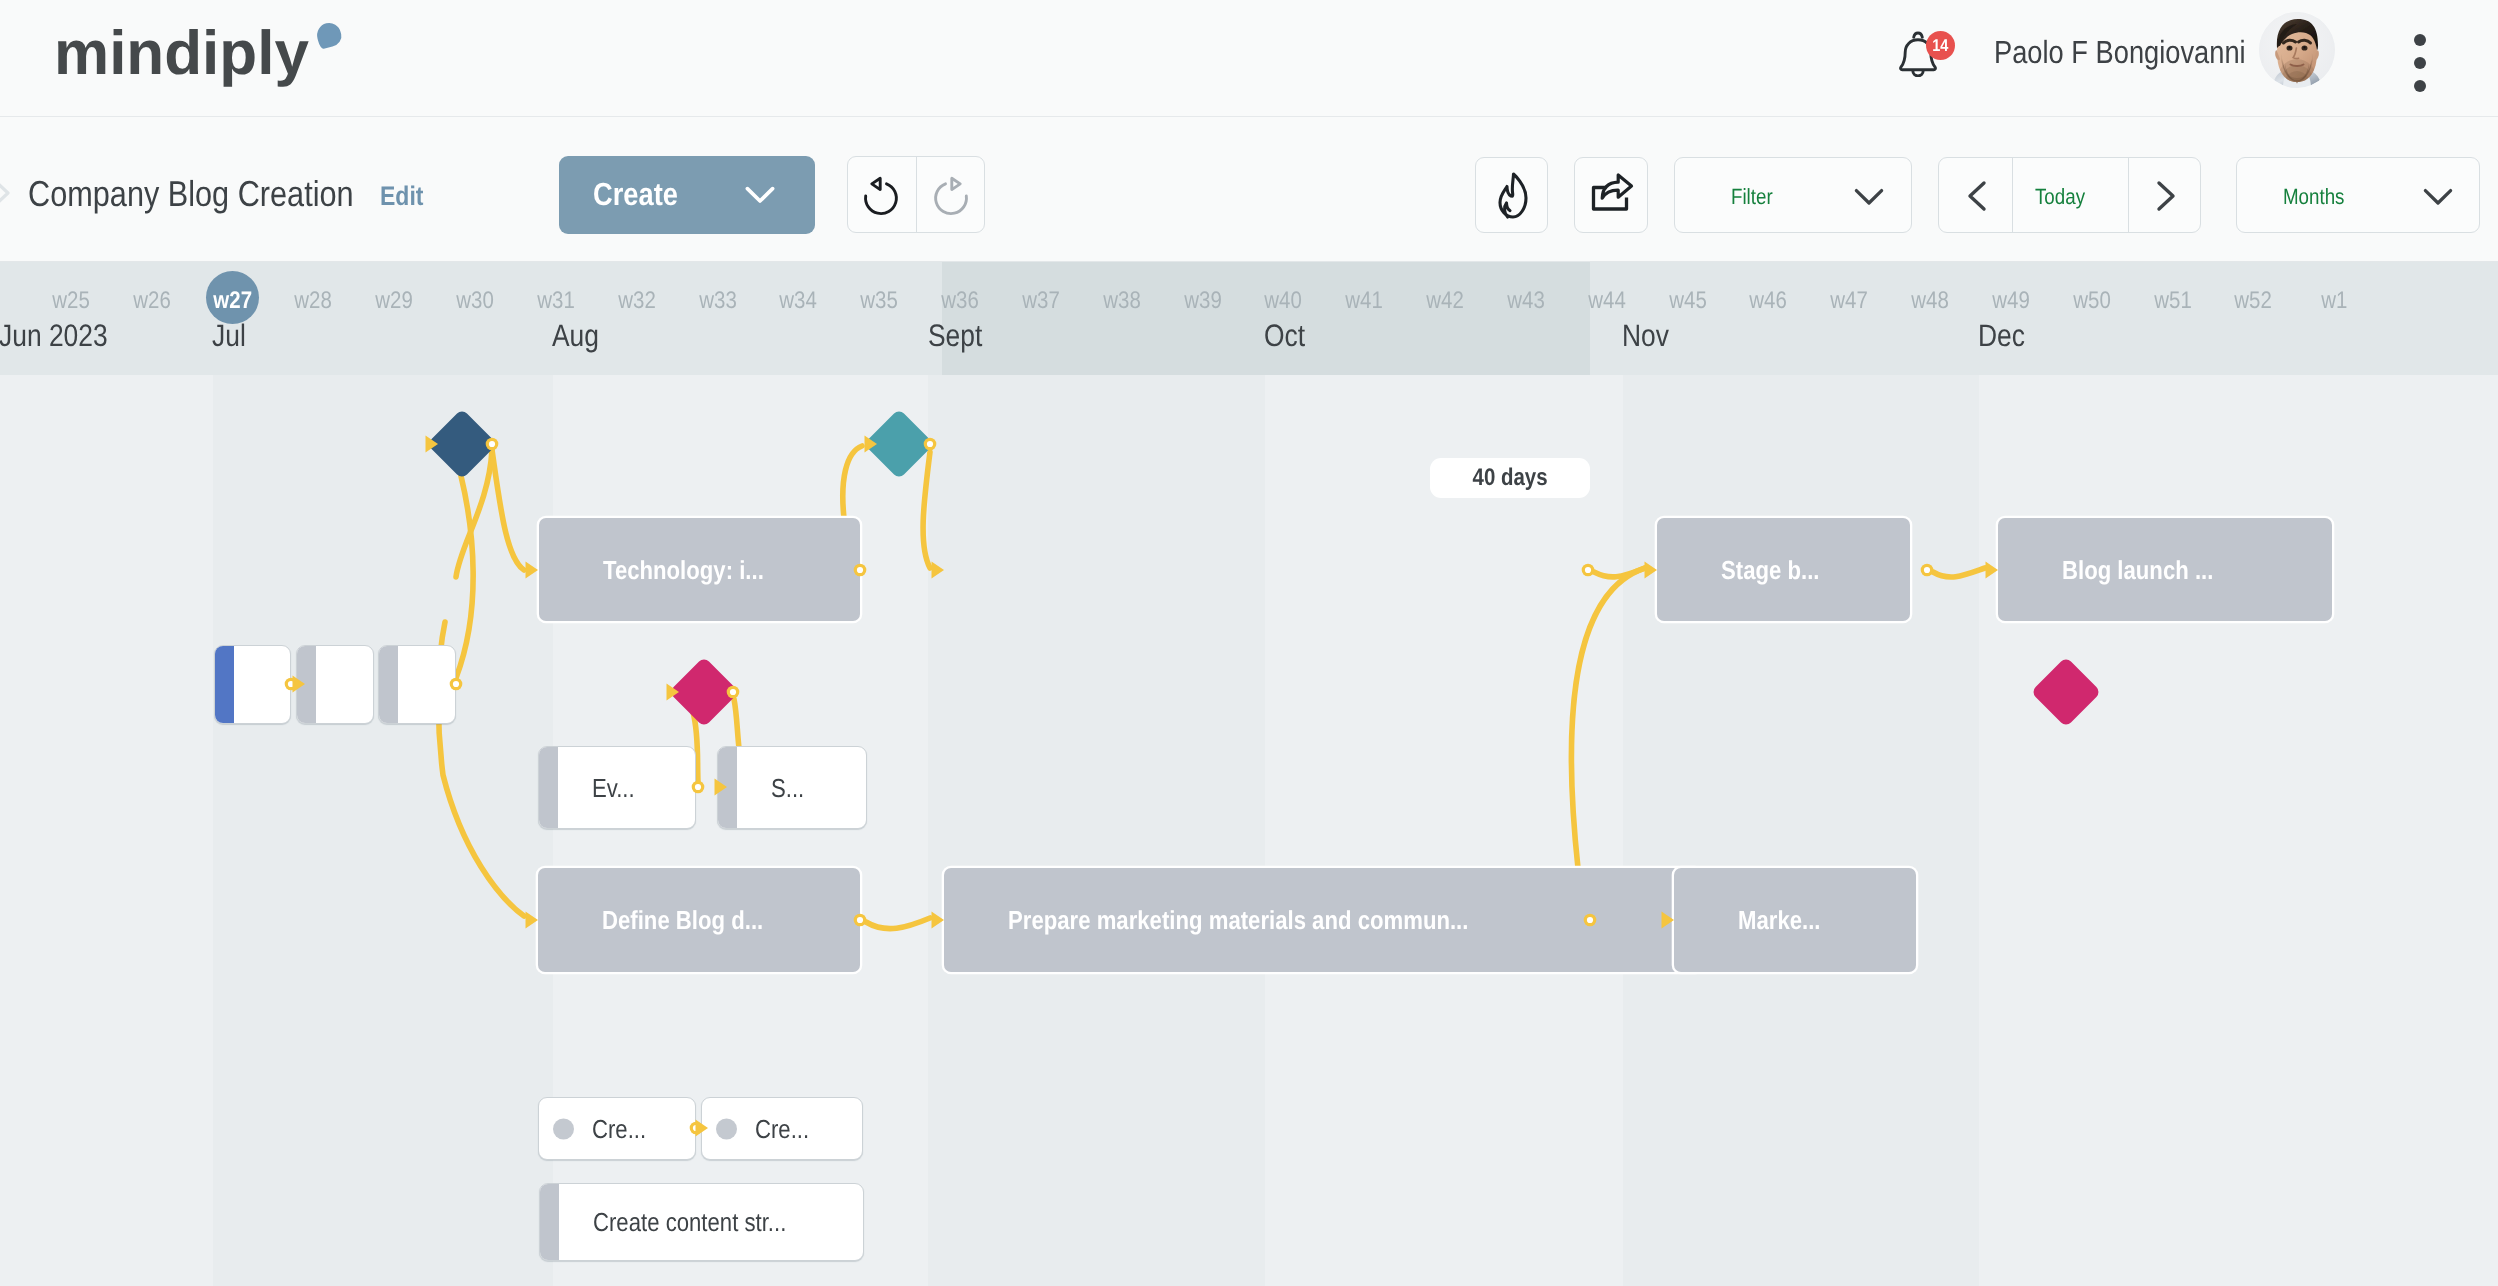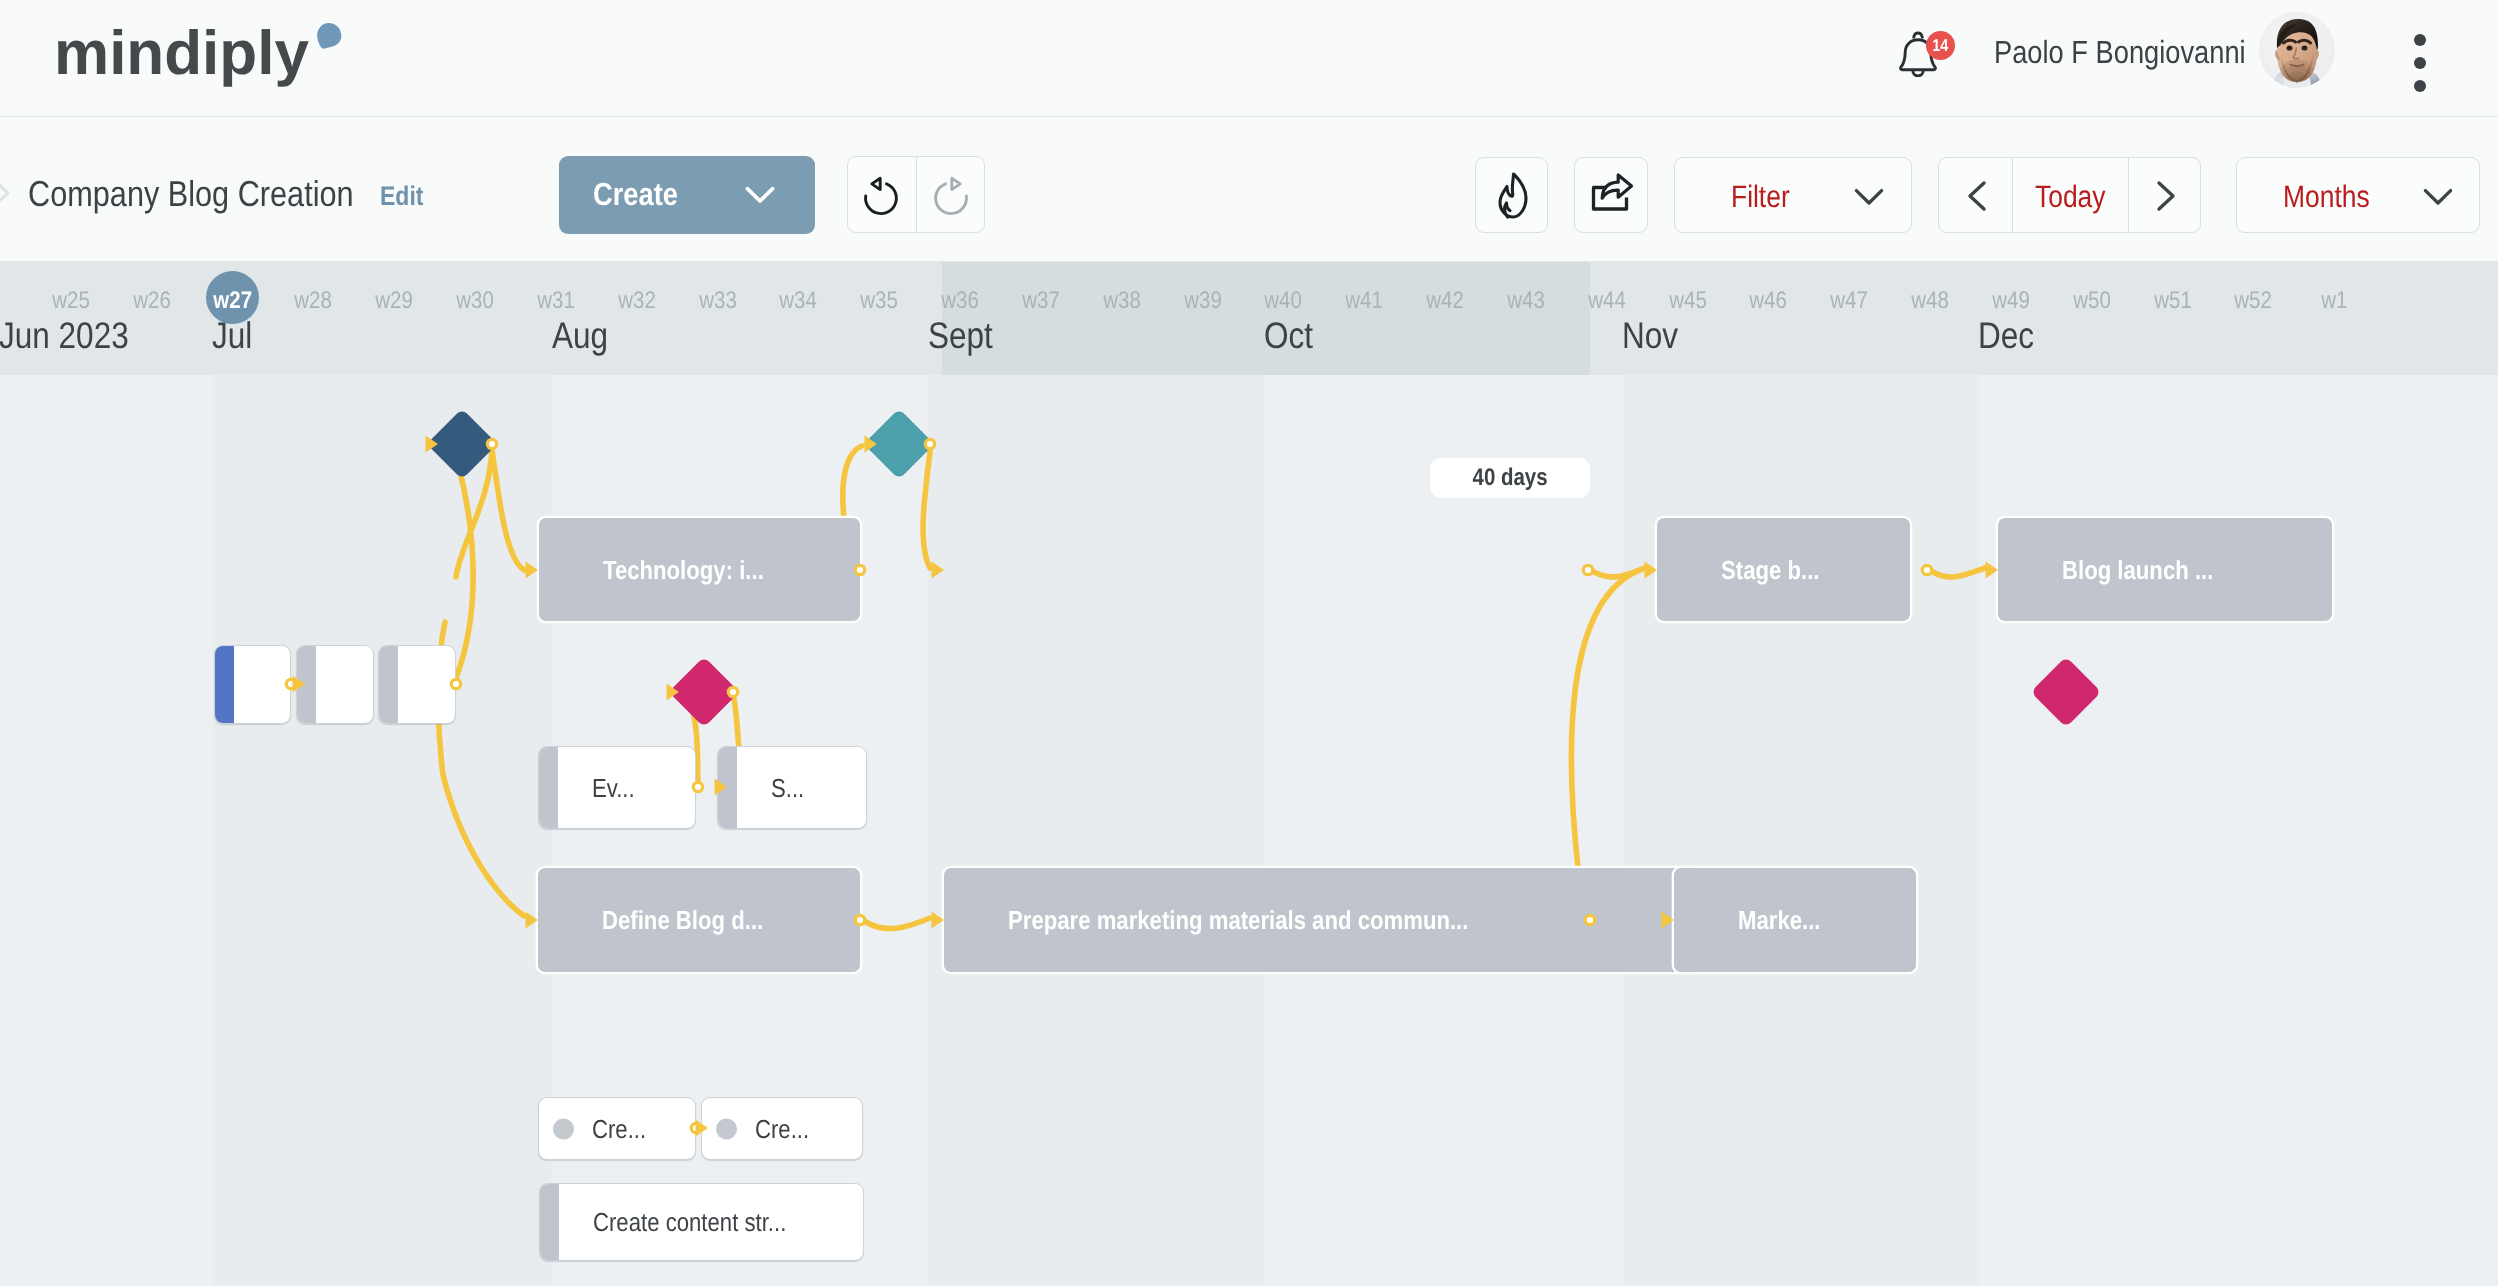--- a/index.html
+++ b/index.html
@@ -32,29 +32,29 @@
   
   .toolbar{position:absolute;left:0;top:117px;width:2498px;height:145px;background:#f9fafa;}
   .toolbar:after{content:"";position:absolute;left:0;bottom:0;width:100%;height:1px;background:#e3e7e9;}
   .sidechev{position:absolute;left:-14px;top:55px;}
   .proj-title{position:absolute;left:28px;top:56px;font-size:36px;color:#3d4246;white-space:nowrap;line-height:42px;}
   .proj-edit{position:absolute;left:380px;top:64px;font-size:27px;color:#6e92ad;font-weight:700;line-height:31px;}
   .btn-create{position:absolute;left:559px;top:39px;width:256px;height:78px;background:#7c9cb1;border-radius:9px;}
   .btn-create .lbl{position:absolute;left:34px;top:20px;font-size:32px;font-weight:700;color:#fff;line-height:37px;}
   .grp{position:absolute;border:1px solid #d9dfe2;border-radius:9px;background:#fbfcfc;}
   .grpdiv{position:absolute;top:0;width:1px;background:#d9dfe2;}
-  .tb-lbl{position:absolute;font-size:31px;color:#b91c1c;white-space:nowrap;line-height:36px;}
+  .tb-lbl{position:absolute;font-size:22px;color:#15803d;white-space:nowrap;line-height:36px;}
 
   
   .thead{position:absolute;left:0;top:262px;width:2498px;height:113px;background:#e1e7e9;}
   .thead-sel{position:absolute;left:942px;top:0;width:648px;height:113px;background:#d5dddf;}
   .wk{position:absolute;top:285px;font-size:24px;color:#a9b3b8;text-align:center;width:120px;margin-left:-60px;line-height:32px;}
   .wk.today{color:#ffffff;font-weight:700;}
   .wk-pill{position:absolute;top:271px;width:53px;height:53px;margin-left:-26.5px;border-radius:50%;background:#6f93ad;}
-  .mon{position:absolute;top:313px;font-size:37px;color:#3d4246;white-space:nowrap;line-height:46px;}
+  .mon{position:absolute;top:313px;font-size:31px;color:#3d4246;white-space:nowrap;line-height:46px;}
 
   
   .body{position:absolute;left:0;top:375px;width:2498px;height:911px;background:#edf0f2;overflow:hidden;}
   .mband{position:absolute;top:0;height:911px;background:#e8ecee;}
   .bar{position:absolute;border-radius:7px;z-index:2;box-shadow:0 0 0 2.3px #ffffff;}
   .bar .txt{position:absolute;left:64px;right:10px;top:50%;transform:translateY(-50%);font-size:26px;color:#fff;font-weight:700;
             text-align:left;white-space:nowrap;overflow:hidden;line-height:34px;}
   .card{position:absolute;z-index:2;background:#fff;border:1px solid #ccd2d6;border-radius:9px;overflow:hidden;box-shadow:0 1px 1px rgba(120,135,145,0.30);}
   .card .strip{position:absolute;left:0;top:0;bottom:0;}
   .card .txt{position:absolute;left:53px;right:6px;top:50%;transform:translateY(-50%);font-size:26px;color:#3d4246;

